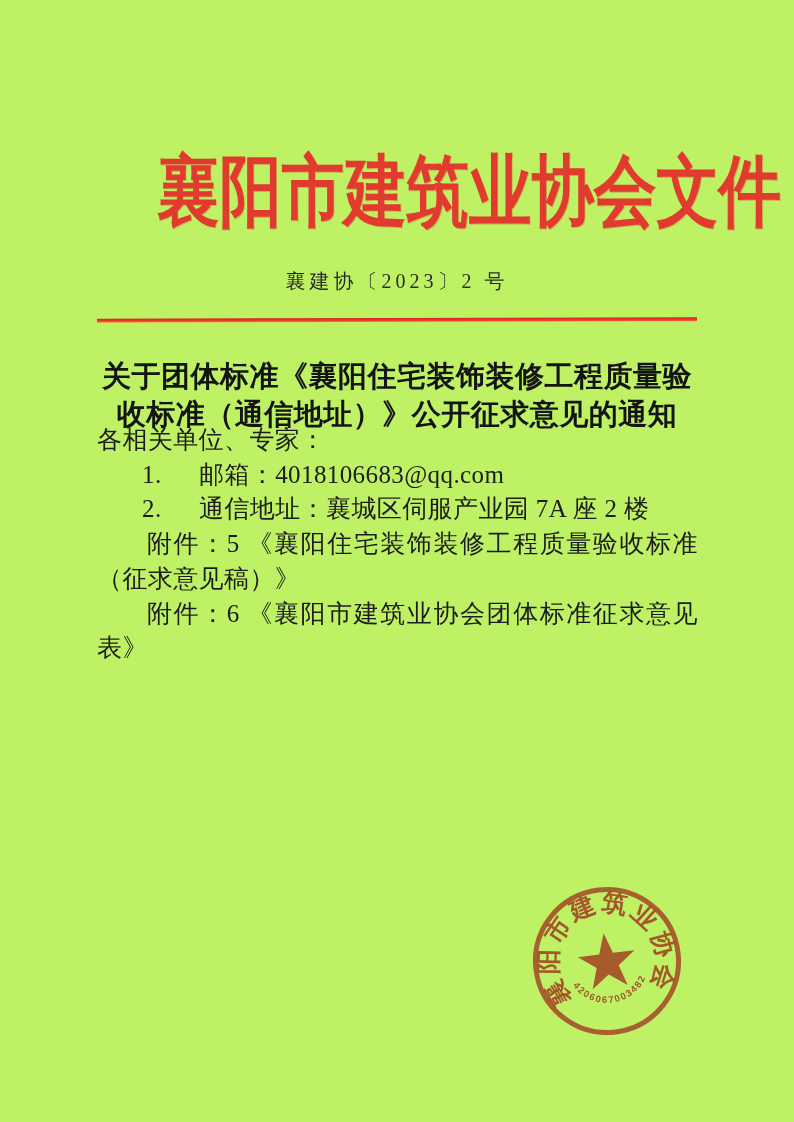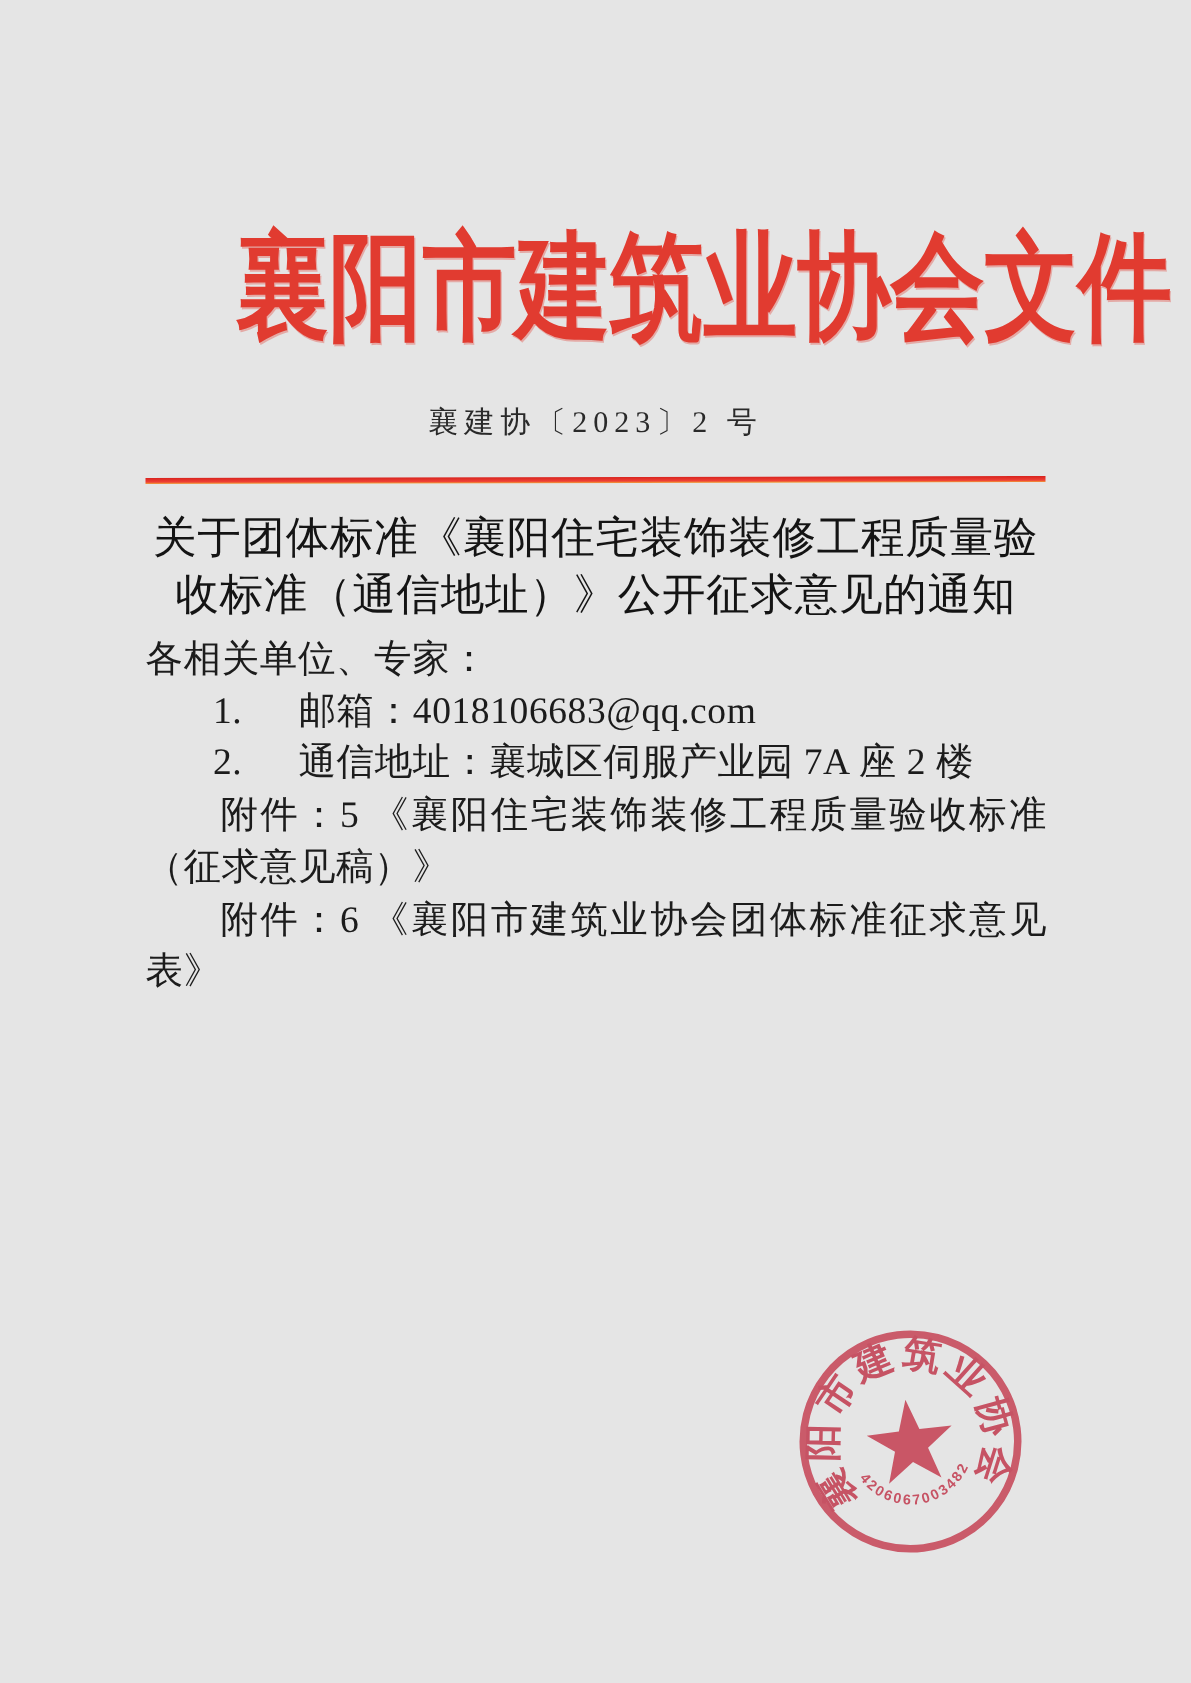--- a/index.html
+++ b/index.html
@@ -4,21 +4,21 @@
 <style>
   * { margin: 0; padding: 0; box-sizing: border-box; }
   html, body { background: #ffffff; }
   body {
     width: 794px; height: 1122px;
     position: relative;
     font-family: "Liberation Serif", "DejaVu Serif", serif;
     color: #1c1c1c;
     overflow: hidden;
   }
-  .page { position: absolute; inset: 0; background: #e5e5e5; }
+  .page { position: absolute; inset: 0; background: #bef264; }
 
   
   .org-title {
     position: absolute; top: 146px; left: 97px; width: 600px;
     text-align: center;
     font-size: 78px; line-height: 92px; font-weight: bold;
     color: #e13b30;
     white-space: nowrap;
     transform: scaleX(0.80);
     transform-origin: 50% 50%;
@@ -32,24 +32,24 @@
     font-size: 20px; letter-spacing: 4px; color: #2a2a2a;
   }
 
   .red-line {
     position: absolute; top: 318px; left: 97px; width: 600px; height: 4px;
     background: linear-gradient(180deg, #d8231e 0%, #ef4136 70%, #f0a03a 100%);
     transform: rotate(-0.12deg);
   }
 
   .notice-title {
-    position: absolute; top: 340px; left: 90px; width: 614px;
+    position: absolute; top: 357px; left: 90px; width: 614px;
     text-align: center;
     font-family: "Liberation Sans", "DejaVu Sans", sans-serif;
-    font-size: 29px; line-height: 38px; font-weight: normal;
+    font-size: 29px; line-height: 38px; font-weight: bold;
     color: #141414; letter-spacing: 0.5px;
   }
 
   .body-text {
     position: absolute; top: 423px; left: 97px; width: 601px;
     font-size: 25px; line-height: 34.7px; letter-spacing: 0.4px;
     text-align: justify;
   }
   .body-text p { margin: 0; }
   .para-indent { text-indent: 2em; }

